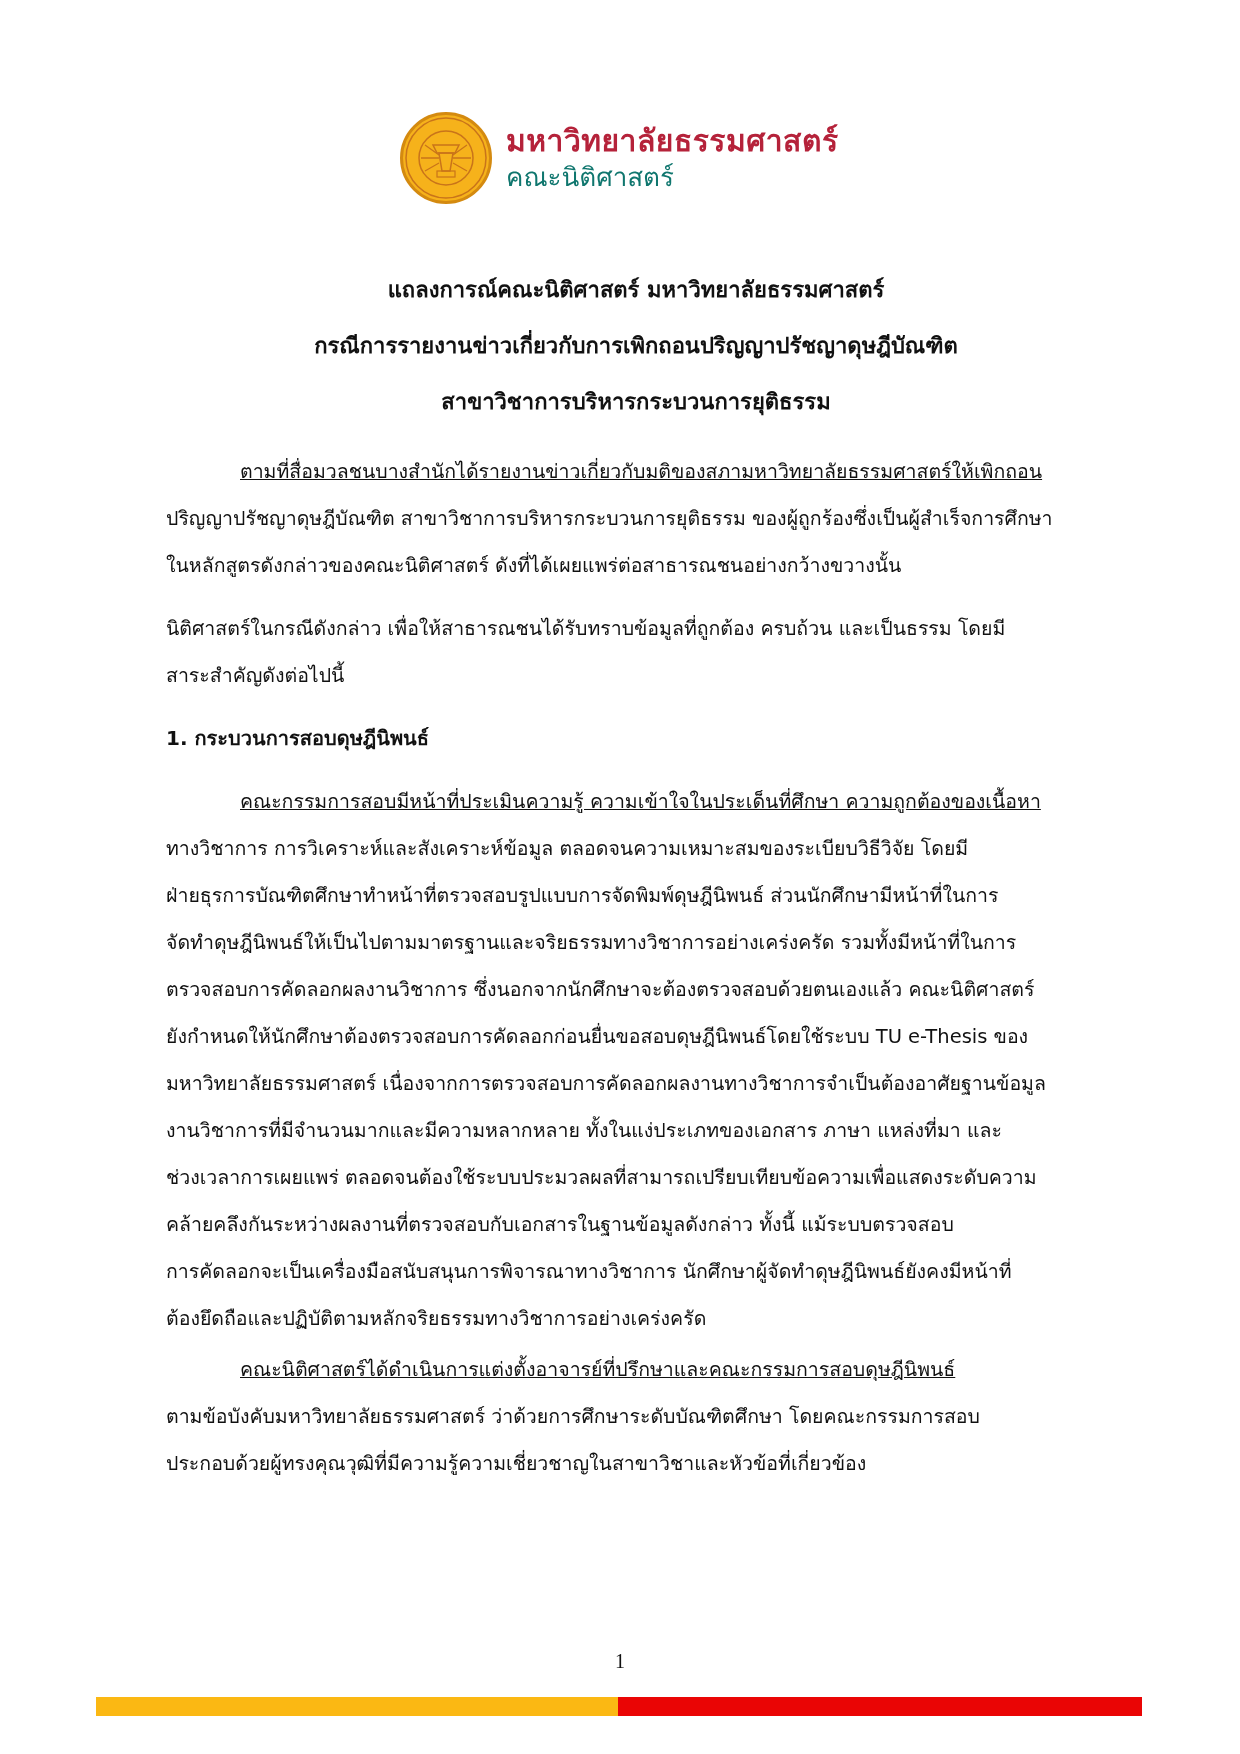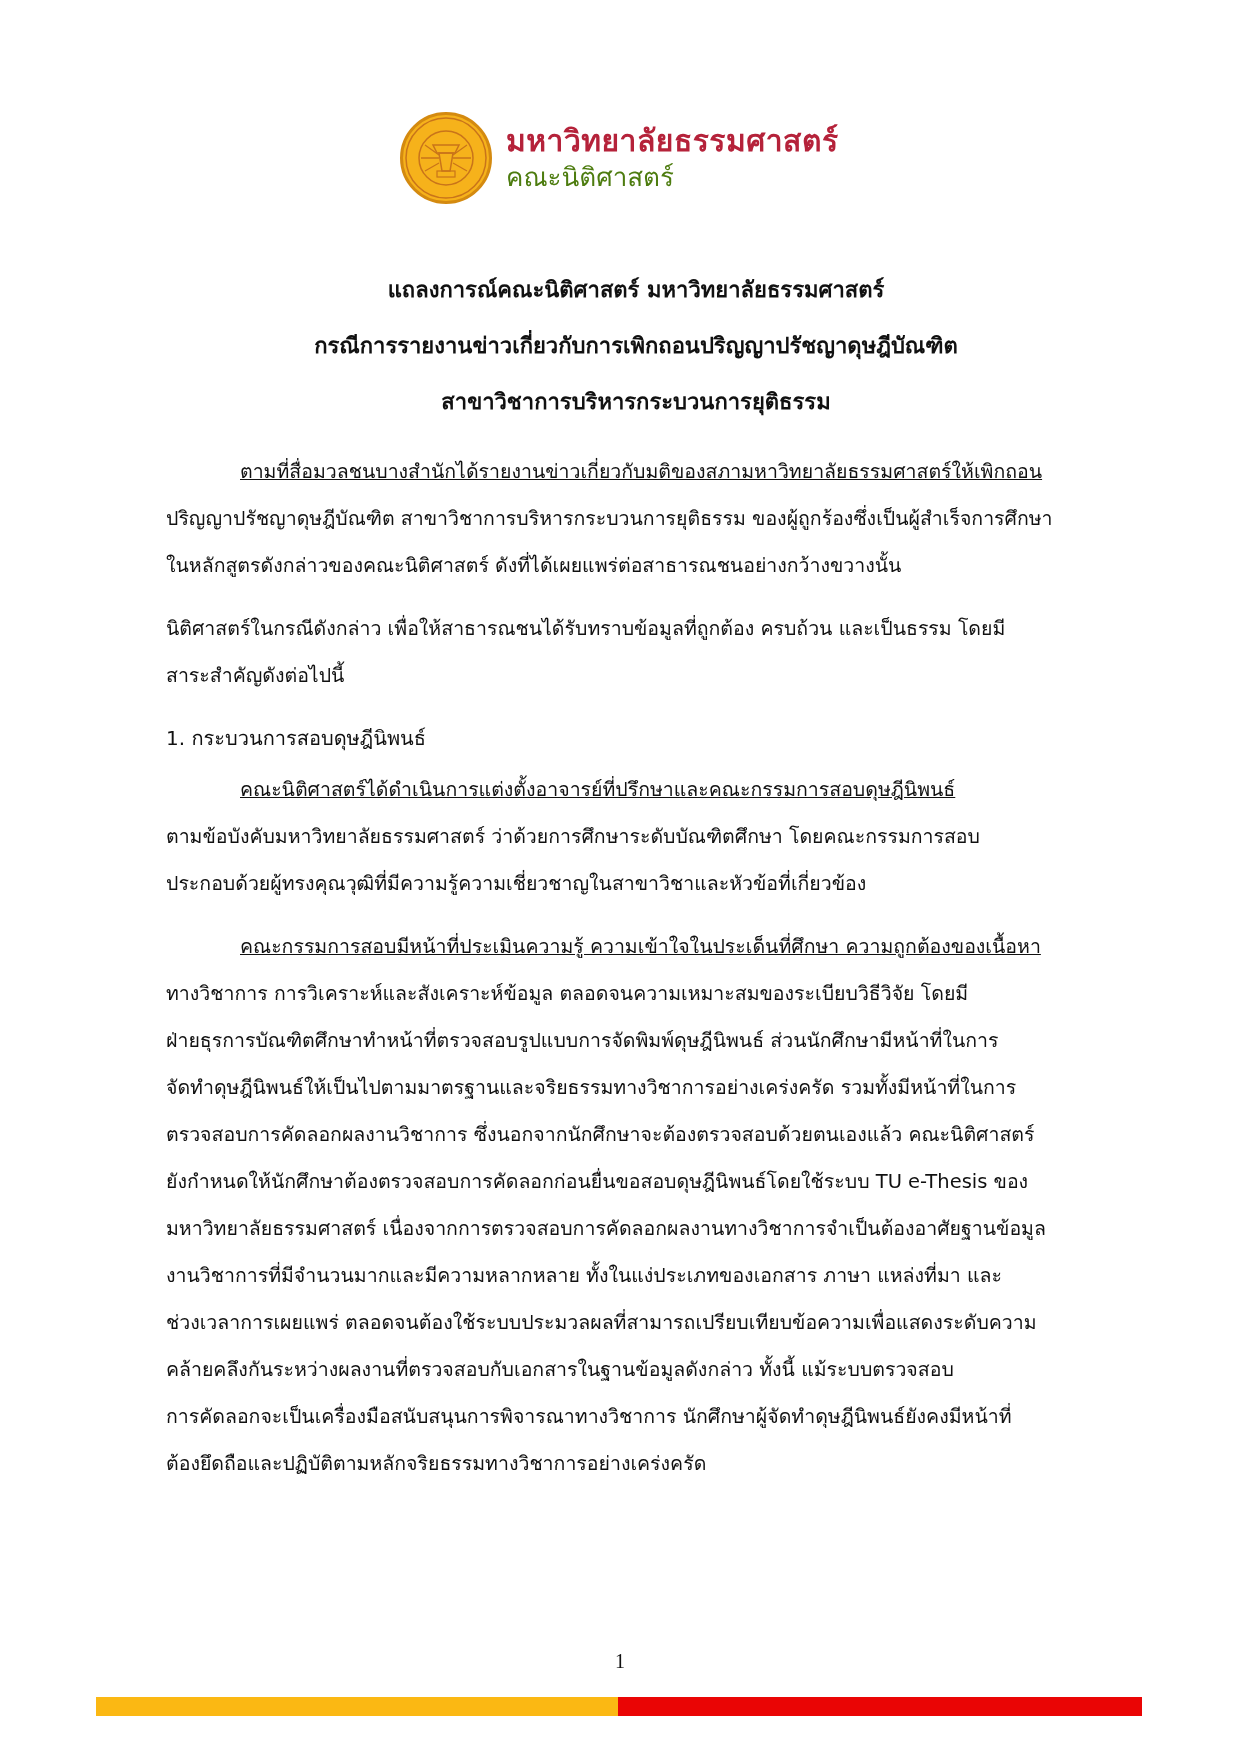--- a/index.html
+++ b/index.html
@@ -4,27 +4,27 @@
 <style>
   html, body { margin: 0; padding: 0; background: #ffffff; }
   body { width: 1240px; height: 1754px; position: relative; overflow: hidden;
          font-family: "DejaVu Sans", "Liberation Sans", sans-serif; color: #111; }
   .header { position: absolute; left: 400px; top: 112px; display: flex; align-items: center; }
   .seal { width: 92px; height: 92px; border-radius: 50%; background: #f6b21b;
           border: 3px solid #d48a10; box-sizing: border-box; position: relative; }
   .seal svg { position: absolute; left: 0; top: 0; }
   .brand { margin-left: 14px; }
   .brand-1 { color: #b5223a; font-size: 30px; font-weight: bold; line-height: 38px; letter-spacing: 0.5px; }
-  .brand-2 { color: #4d7c0f; font-size: 26px; line-height: 34px; font-weight: normal; }
+  .brand-2 { color: #0f766e; font-size: 26px; line-height: 34px; font-weight: normal; }
   .title-block { position: absolute; left: 16px; width: 1240px; top: 262px; text-align: center; }
   .title-line { font-weight: bold; font-size: 22px; line-height: 56px; color: #111; }
   .body { position: absolute; left: 166px; width: 930px; top: 448px; font-size: 19.5px; }
   .line { line-height: 47px; height: 47px; white-space: nowrap; overflow: hidden; }
   .indent { padding-left: 74px; text-decoration: underline; }
-  .section-heading { font-weight: normal; font-size: 20px; line-height: 47px; height: 47px; margin-top: 12px; }
+  .section-heading { font-weight: bold; font-size: 20px; line-height: 47px; height: 47px; margin-top: 12px; }
   .para { margin-top: 16px; }
   .page-num { position: absolute; left: 0; width: 1240px; top: 1650px; text-align: center;
               font-family: "Liberation Serif", serif; font-size: 20px; }
   .bar { position: absolute; top: 1697px; height: 19px; }
   .bar-yellow { left: 96px; width: 522px; background: #fbb813; }
   .bar-red { left: 618px; width: 524px; background: #ea0505; }
 </style>
 </head>
 <body>
 
@@ -56,36 +56,36 @@
   <div class="paragraph">
     <div class="line indent">ตามที่สื่อมวลชนบางสำนักได้รายงานข่าวเกี่ยวกับมติของสภามหาวิทยาลัยธรรมศาสตร์ให้เพิกถอน</div>
     <div class="line">ปริญญาปรัชญาดุษฎีบัณฑิต สาขาวิชาการบริหารกระบวนการยุติธรรม ของผู้ถูกร้องซึ่งเป็นผู้สำเร็จการศึกษา</div>
     <div class="line">ในหลักสูตรดังกล่าวของคณะนิติศาสตร์ ดังที่ได้เผยแพร่ต่อสาธารณชนอย่างกว้างขวางนั้น</div>
   </div>
   <div class="paragraph para">
     <div class="line">นิติศาสตร์ในกรณีดังกล่าว เพื่อให้สาธารณชนได้รับทราบข้อมูลที่ถูกต้อง ครบถ้วน และเป็นธรรม โดยมี</div>
     <div class="line">สาระสำคัญดังต่อไปนี้</div>
   </div>
   <div class="section-heading para">1. กระบวนการสอบดุษฎีนิพนธ์</div>
-  <div class="paragraph" style="margin-top:4px;">
-    <div class="line indent">คณะนิติศาสตร์ได้ดำเนินการแต่งตั้งอาจารย์ที่ปรึกษาและคณะกรรมการสอบดุษฎีนิพนธ์</div>
-    <div class="line">ตามข้อบังคับมหาวิทยาลัยธรรมศาสตร์ ว่าด้วยการศึกษาระดับบัณฑิตศึกษา โดยคณะกรรมการสอบ</div>
-    <div class="line">ประกอบด้วยผู้ทรงคุณวุฒิที่มีความรู้ความเชี่ยวชาญในสาขาวิชาและหัวข้อที่เกี่ยวข้อง</div>
-  </div>
   <div class="paragraph para">
     <div class="line indent">คณะกรรมการสอบมีหน้าที่ประเมินความรู้ ความเข้าใจในประเด็นที่ศึกษา ความถูกต้องของเนื้อหา</div>
     <div class="line">ทางวิชาการ การวิเคราะห์และสังเคราะห์ข้อมูล ตลอดจนความเหมาะสมของระเบียบวิธีวิจัย โดยมี</div>
     <div class="line">ฝ่ายธุรการบัณฑิตศึกษาทำหน้าที่ตรวจสอบรูปแบบการจัดพิมพ์ดุษฎีนิพนธ์ ส่วนนักศึกษามีหน้าที่ในการ</div>
     <div class="line">จัดทำดุษฎีนิพนธ์ให้เป็นไปตามมาตรฐานและจริยธรรมทางวิชาการอย่างเคร่งครัด รวมทั้งมีหน้าที่ในการ</div>
     <div class="line">ตรวจสอบการคัดลอกผลงานวิชาการ ซึ่งนอกจากนักศึกษาจะต้องตรวจสอบด้วยตนเองแล้ว คณะนิติศาสตร์</div>
     <div class="line">ยังกำหนดให้นักศึกษาต้องตรวจสอบการคัดลอกก่อนยื่นขอสอบดุษฎีนิพนธ์โดยใช้ระบบ TU e-Thesis ของ</div>
     <div class="line">มหาวิทยาลัยธรรมศาสตร์ เนื่องจากการตรวจสอบการคัดลอกผลงานทางวิชาการจำเป็นต้องอาศัยฐานข้อมูล</div>
     <div class="line">งานวิชาการที่มีจำนวนมากและมีความหลากหลาย ทั้งในแง่ประเภทของเอกสาร ภาษา แหล่งที่มา และ</div>
     <div class="line">ช่วงเวลาการเผยแพร่ ตลอดจนต้องใช้ระบบประมวลผลที่สามารถเปรียบเทียบข้อความเพื่อแสดงระดับความ</div>
     <div class="line">คล้ายคลึงกันระหว่างผลงานที่ตรวจสอบกับเอกสารในฐานข้อมูลดังกล่าว ทั้งนี้ แม้ระบบตรวจสอบ</div>
     <div class="line">การคัดลอกจะเป็นเครื่องมือสนับสนุนการพิจารณาทางวิชาการ นักศึกษาผู้จัดทำดุษฎีนิพนธ์ยังคงมีหน้าที่</div>
     <div class="line">ต้องยึดถือและปฏิบัติตามหลักจริยธรรมทางวิชาการอย่างเคร่งครัด</div>
   </div>
+  <div class="paragraph" style="margin-top:4px;">
+    <div class="line indent">คณะนิติศาสตร์ได้ดำเนินการแต่งตั้งอาจารย์ที่ปรึกษาและคณะกรรมการสอบดุษฎีนิพนธ์</div>
+    <div class="line">ตามข้อบังคับมหาวิทยาลัยธรรมศาสตร์ ว่าด้วยการศึกษาระดับบัณฑิตศึกษา โดยคณะกรรมการสอบ</div>
+    <div class="line">ประกอบด้วยผู้ทรงคุณวุฒิที่มีความรู้ความเชี่ยวชาญในสาขาวิชาและหัวข้อที่เกี่ยวข้อง</div>
+  </div>
 </div>
 
 <div class="page-num">1</div>
 <div class="bar bar-yellow"></div>
 <div class="bar bar-red"></div>
 
 </body></html>

